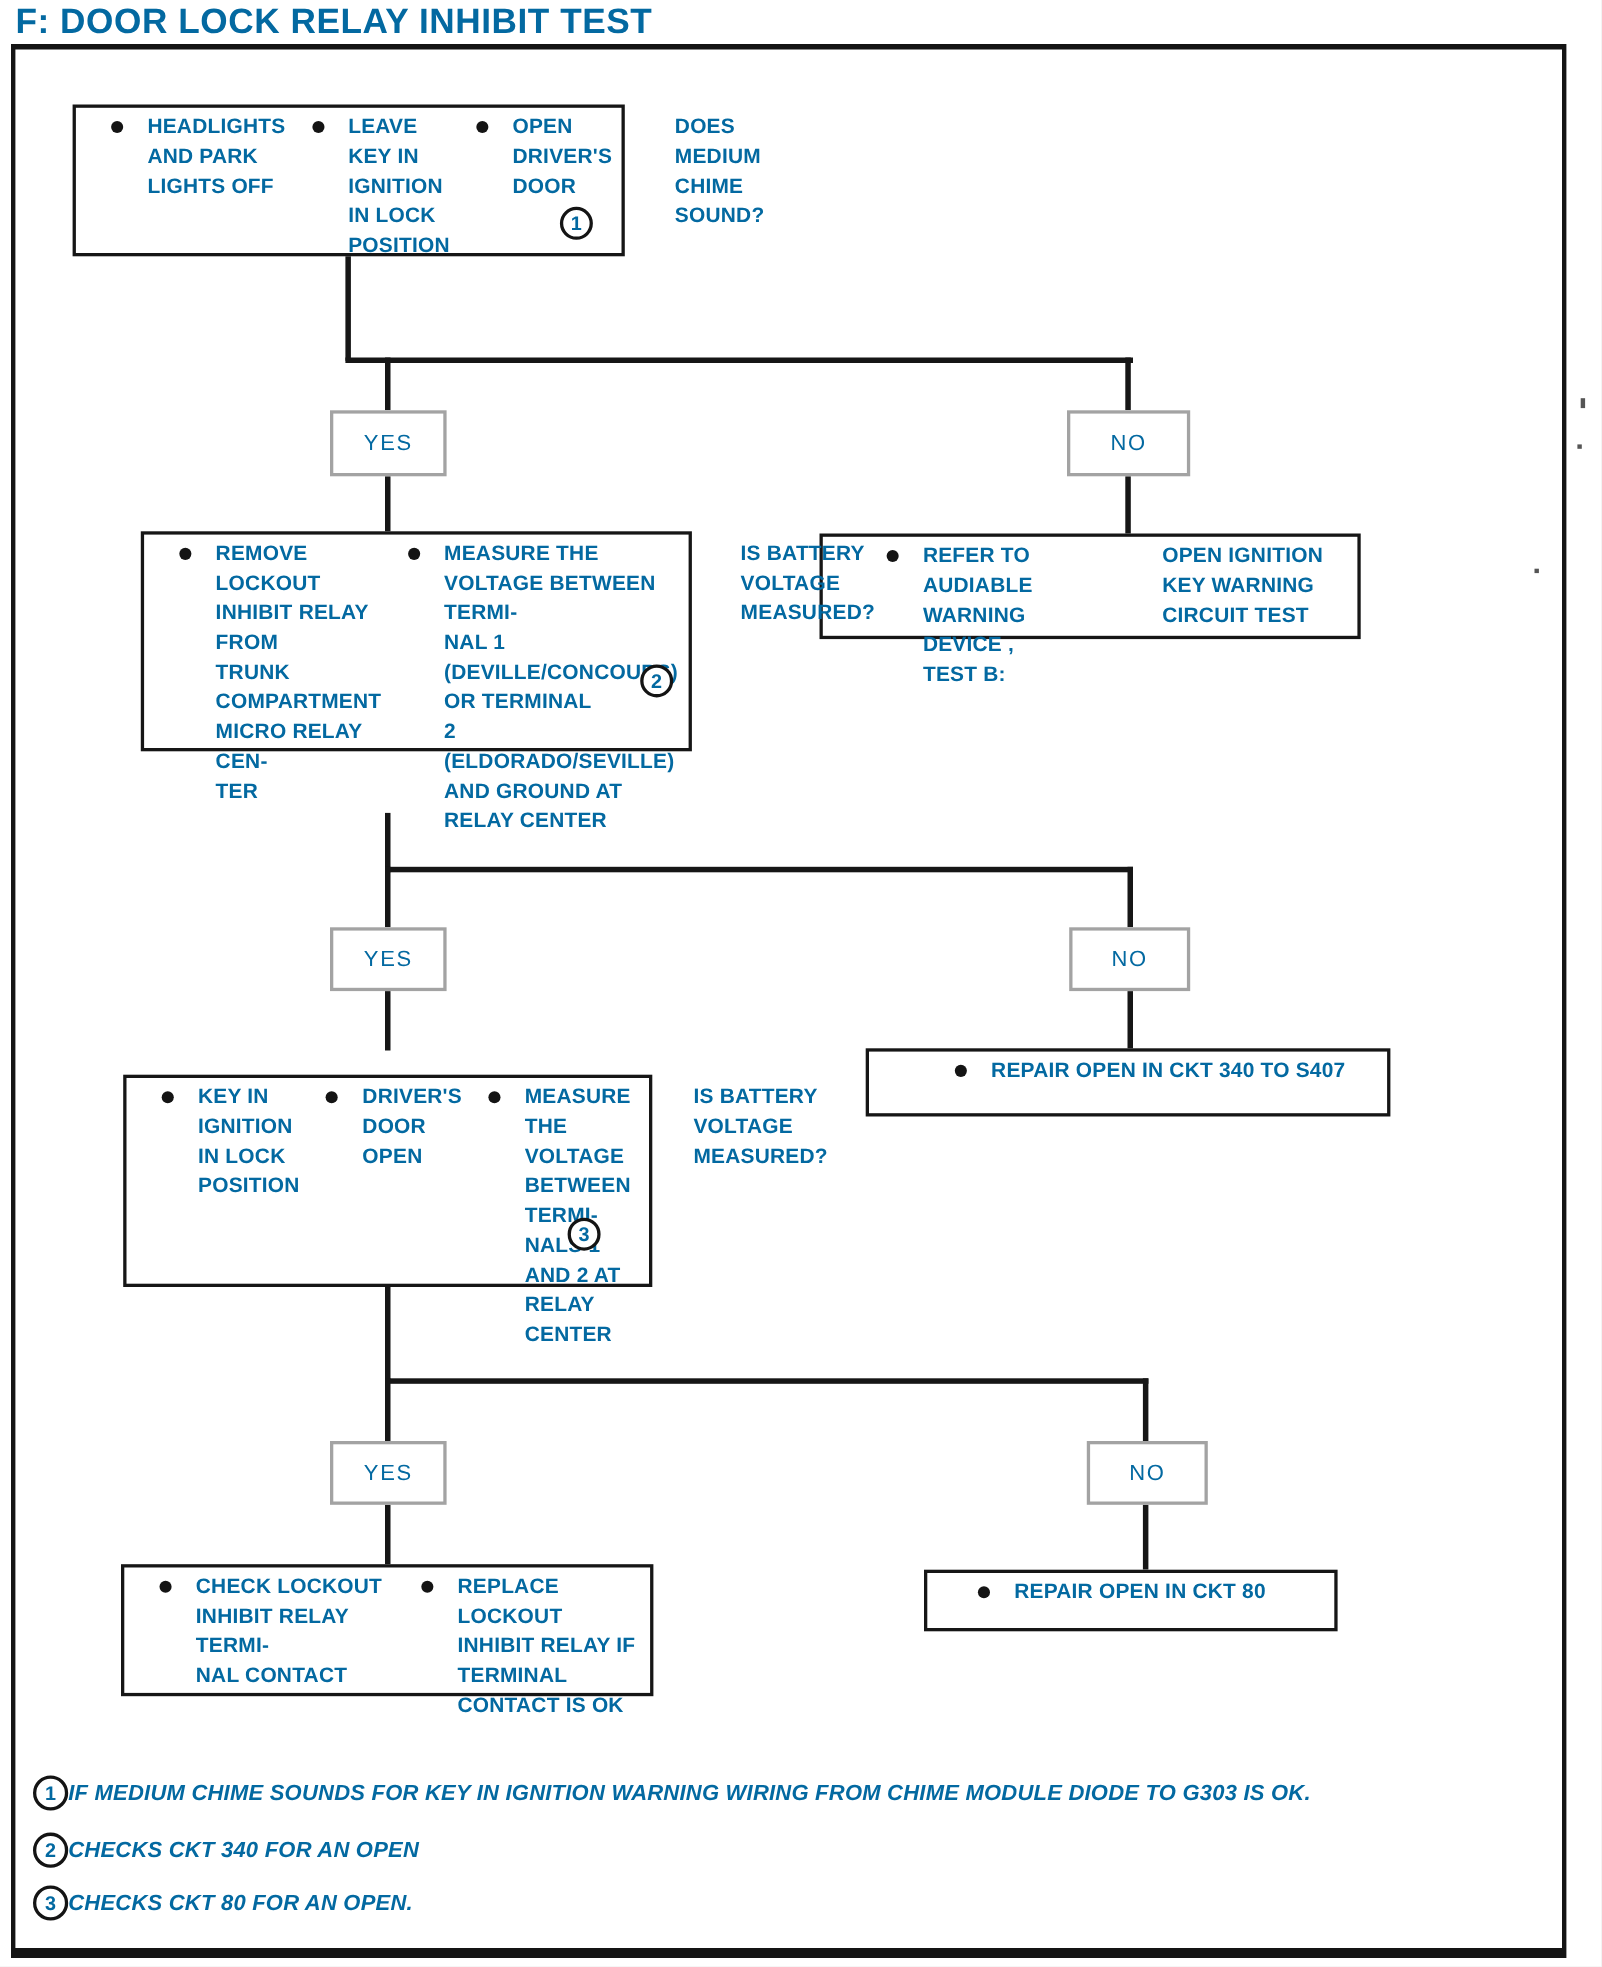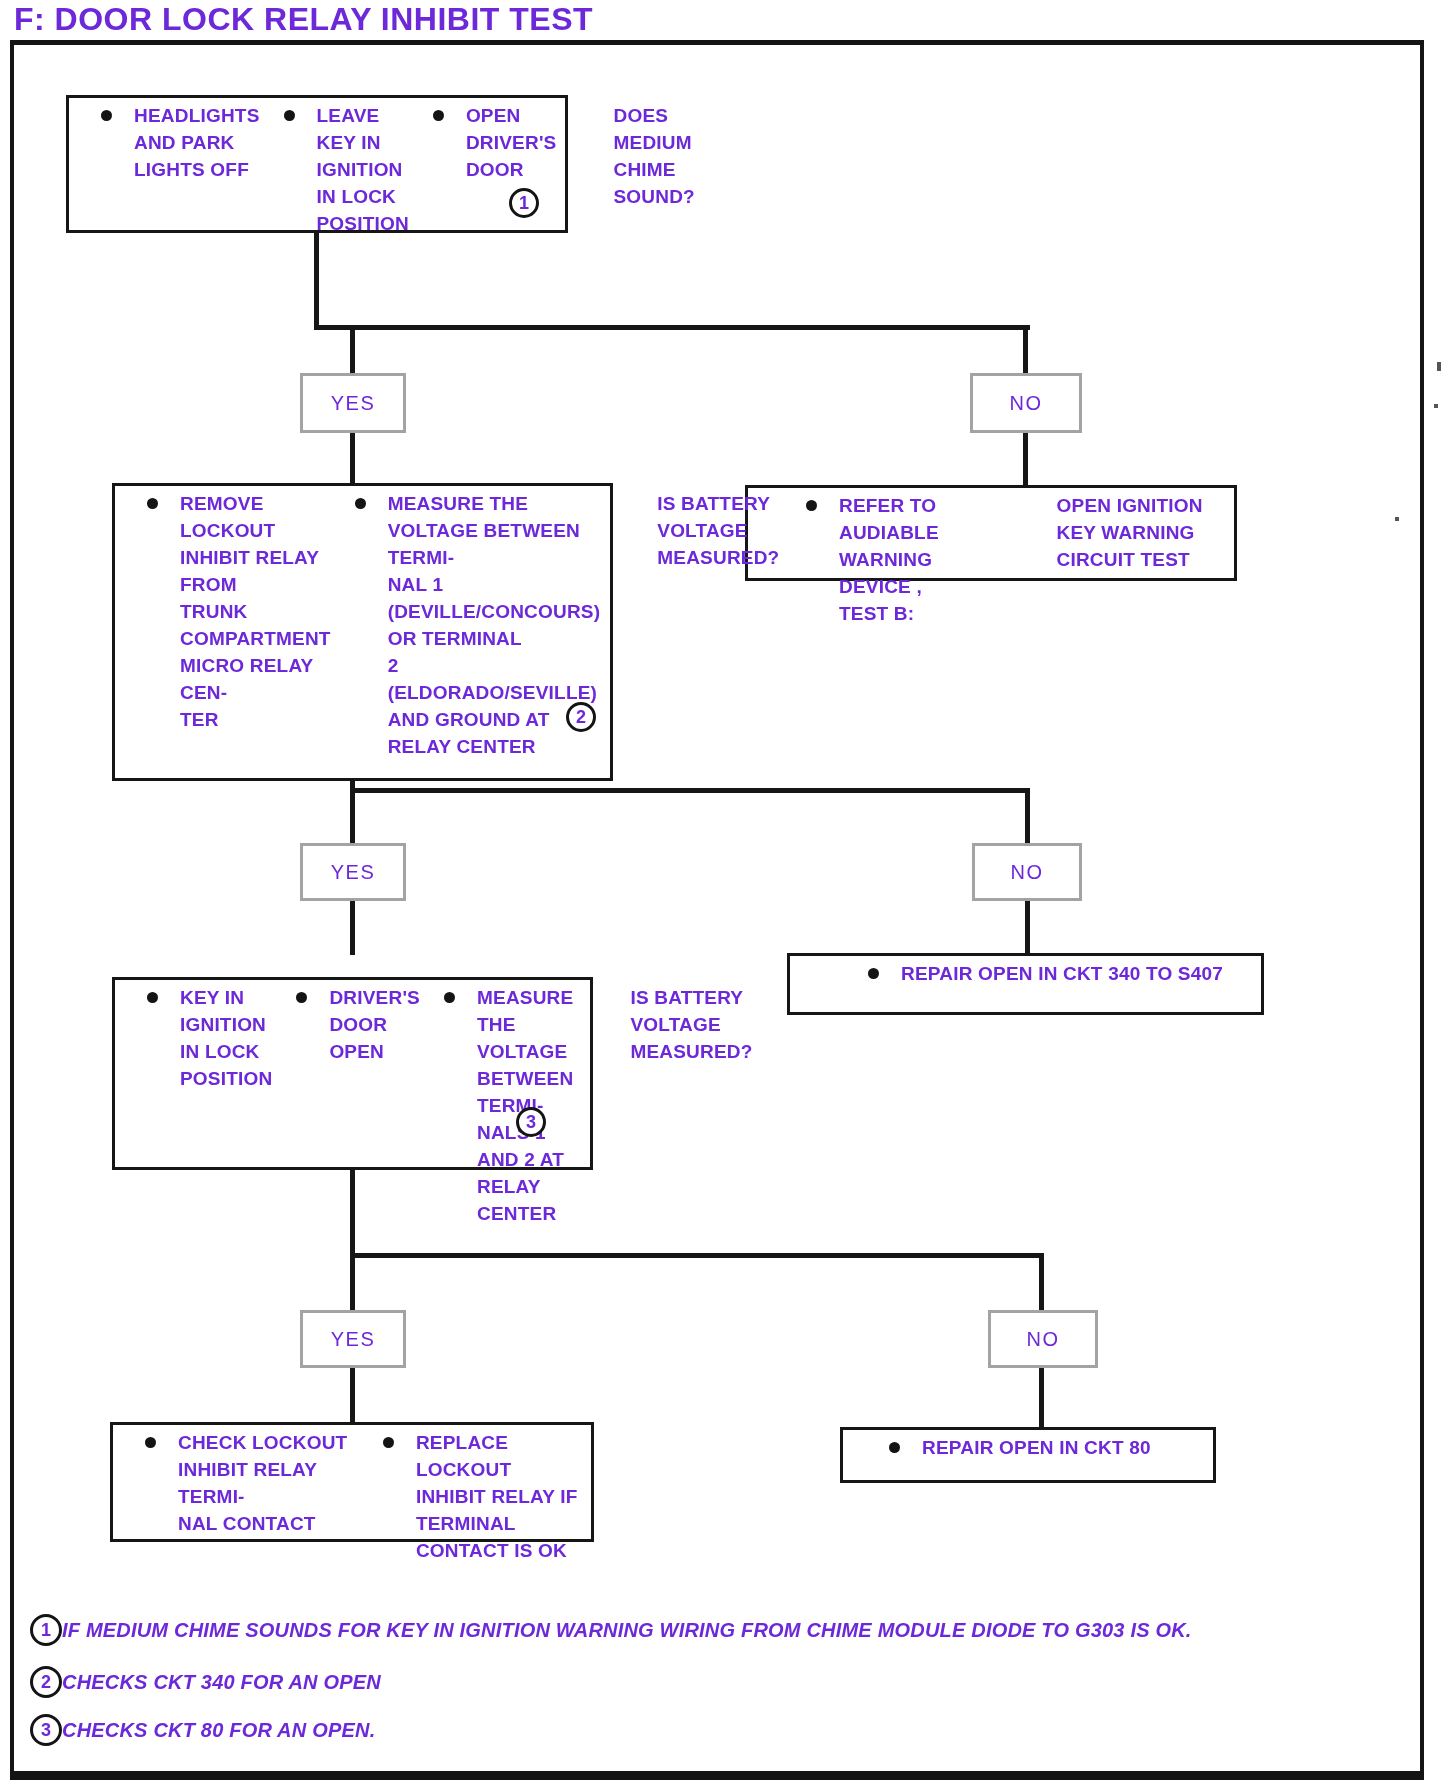--- a/index.html
+++ b/index.html
@@ -1,18 +1,18 @@
 <!DOCTYPE html>
 <html><head>
 <meta charset="utf-8">
 <style>
   html,body{margin:0;padding:0;background:#e8e8e8;}
   .page{
     position:relative;width:1456px;height:1788px;background:#ffffff;
-    font-family:"Liberation Sans", sans-serif;color:#6d28d9;overflow:hidden;
+    font-family:"Liberation Sans", sans-serif;color:#0369a1;overflow:hidden;
   }
   .title{
     position:absolute;left:14px;top:1px;font-size:32px;font-weight:700;
     letter-spacing:.5px;white-space:nowrap;
   }
   .frame{
     position:absolute;left:10px;top:40px;width:1414px;height:1740px;
     box-sizing:border-box;border:4px solid #141414;border-bottom-width:9px;
     border-top-width:5px;
   }
@@ -102,21 +102,21 @@
   </div>
 
   <div class="fbox" style="left:745px;top:485px;width:492px;height:96px;justify-content:center">
     <div class="brow">
       <span class="dot" style="margin-left:50px"></span>
       <span class="btxt">REFER TO AUDIABLE WARNING DEVICE , TEST B:</span>
     </div>
     <div class="qrow" style="padding-left:90px">OPEN IGNITION    KEY WARNING CIRCUIT TEST</div>
   </div>
 
-  <div class="fbox" style="left:112px;top:483px;width:501px;height:298px">
+  <div class="fbox" style="left:128px;top:483px;width:501px;height:200px">
     <div class="brow">
       <span class="dot"></span>
       <span class="btxt">REMOVE LOCKOUT INHIBIT RELAY FROM
 TRUNK COMPARTMENT MICRO RELAY CEN-
 TER</span>
     </div>
     <div class="brow">
       <span class="dot"></span>
       <span class="btxt">MEASURE THE VOLTAGE BETWEEN TERMI-
 NAL 1 (DEVILLE/CONCOURS) OR TERMINAL

